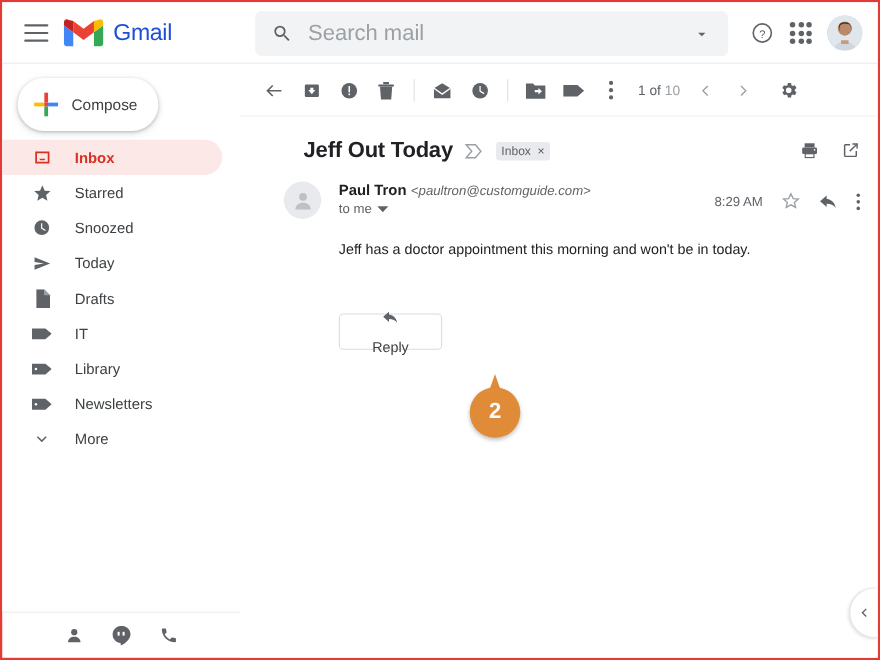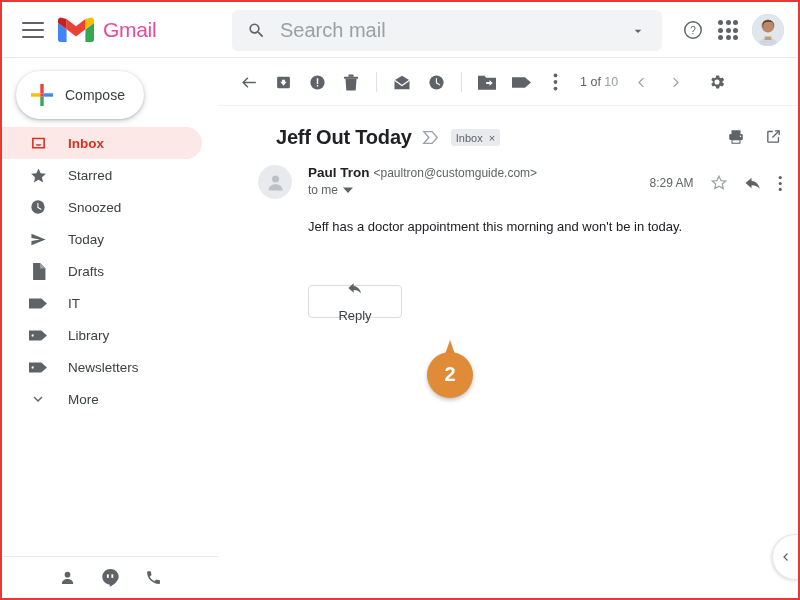--- a/index.html
+++ b/index.html
@@ -28,21 +28,21 @@
   .hamburger {
     width: 22px; height: 16px; margin-left: 20px; margin-right: 14px;
     display: flex; flex-direction: column; justify-content: space-between;
     cursor: pointer;
   }
   .hamburger span { display:block; height: 2px; background: #5f6368; border-radius: 1px; }
 
   .gmail-logo { display: flex; align-items: center; }
   .gmail-mark { width: 36px; height: 27px; position: relative; }
   .gmail-word {
-    font-size: 21px; color: #ec4899; margin-left: 9px;
+    font-size: 21px; color: #1d4ed8; margin-left: 9px;
     letter-spacing: -0.3px;
   }
 
   #search-wrap {
     position: absolute; left: 230px; top: 8px;
     width: 430px; height: 41px;
     background: #f1f3f4; border-radius: 6px;
     display: flex; align-items: center;
     cursor: text;
   }
@@ -133,21 +133,21 @@
   .subj-right { position: absolute; right: 16px; top: 22px; display: flex; gap: 20px; }
 
   #msg-row { display: flex; padding: 16px 16px 0 40px; position: relative; }
   .avatar-msg {
     width: 34px; height: 34px; border-radius: 50%; background: #e8eaed;
     display:flex; align-items:center; justify-content:center; flex: none;
   }
   .msg-meta { margin-left: 16px; flex: 1; }
   .sender-line { display: flex; align-items: baseline; }
   .sender-name { font-size: 13.5px; font-weight: bold; color: #202124; }
-  .sender-email { font-size: 12px; color: #5f6368; margin-left: 4px; }
+  .sender-email { font-size: 12px; color: #5f6368; margin-left: 4px; font-style: italic; }
   .to-line { font-size: 12px; color: #5f6368; margin-top: 3px; display:flex; align-items:center; cursor:pointer; }
   .msg-right { display: flex; align-items: center; gap: 16px; padding-top: 2px; }
   .msg-time { font-size: 12px; color: #5f6368; white-space: nowrap; }
 
   #body-text {
     padding: 18px 20px 0 90px;
     font-size: 13px; color: #202124; line-height: 1.5;
   }
 
   #action-row { display: flex; gap: 16px; padding: 48px 0 0 90px; }

